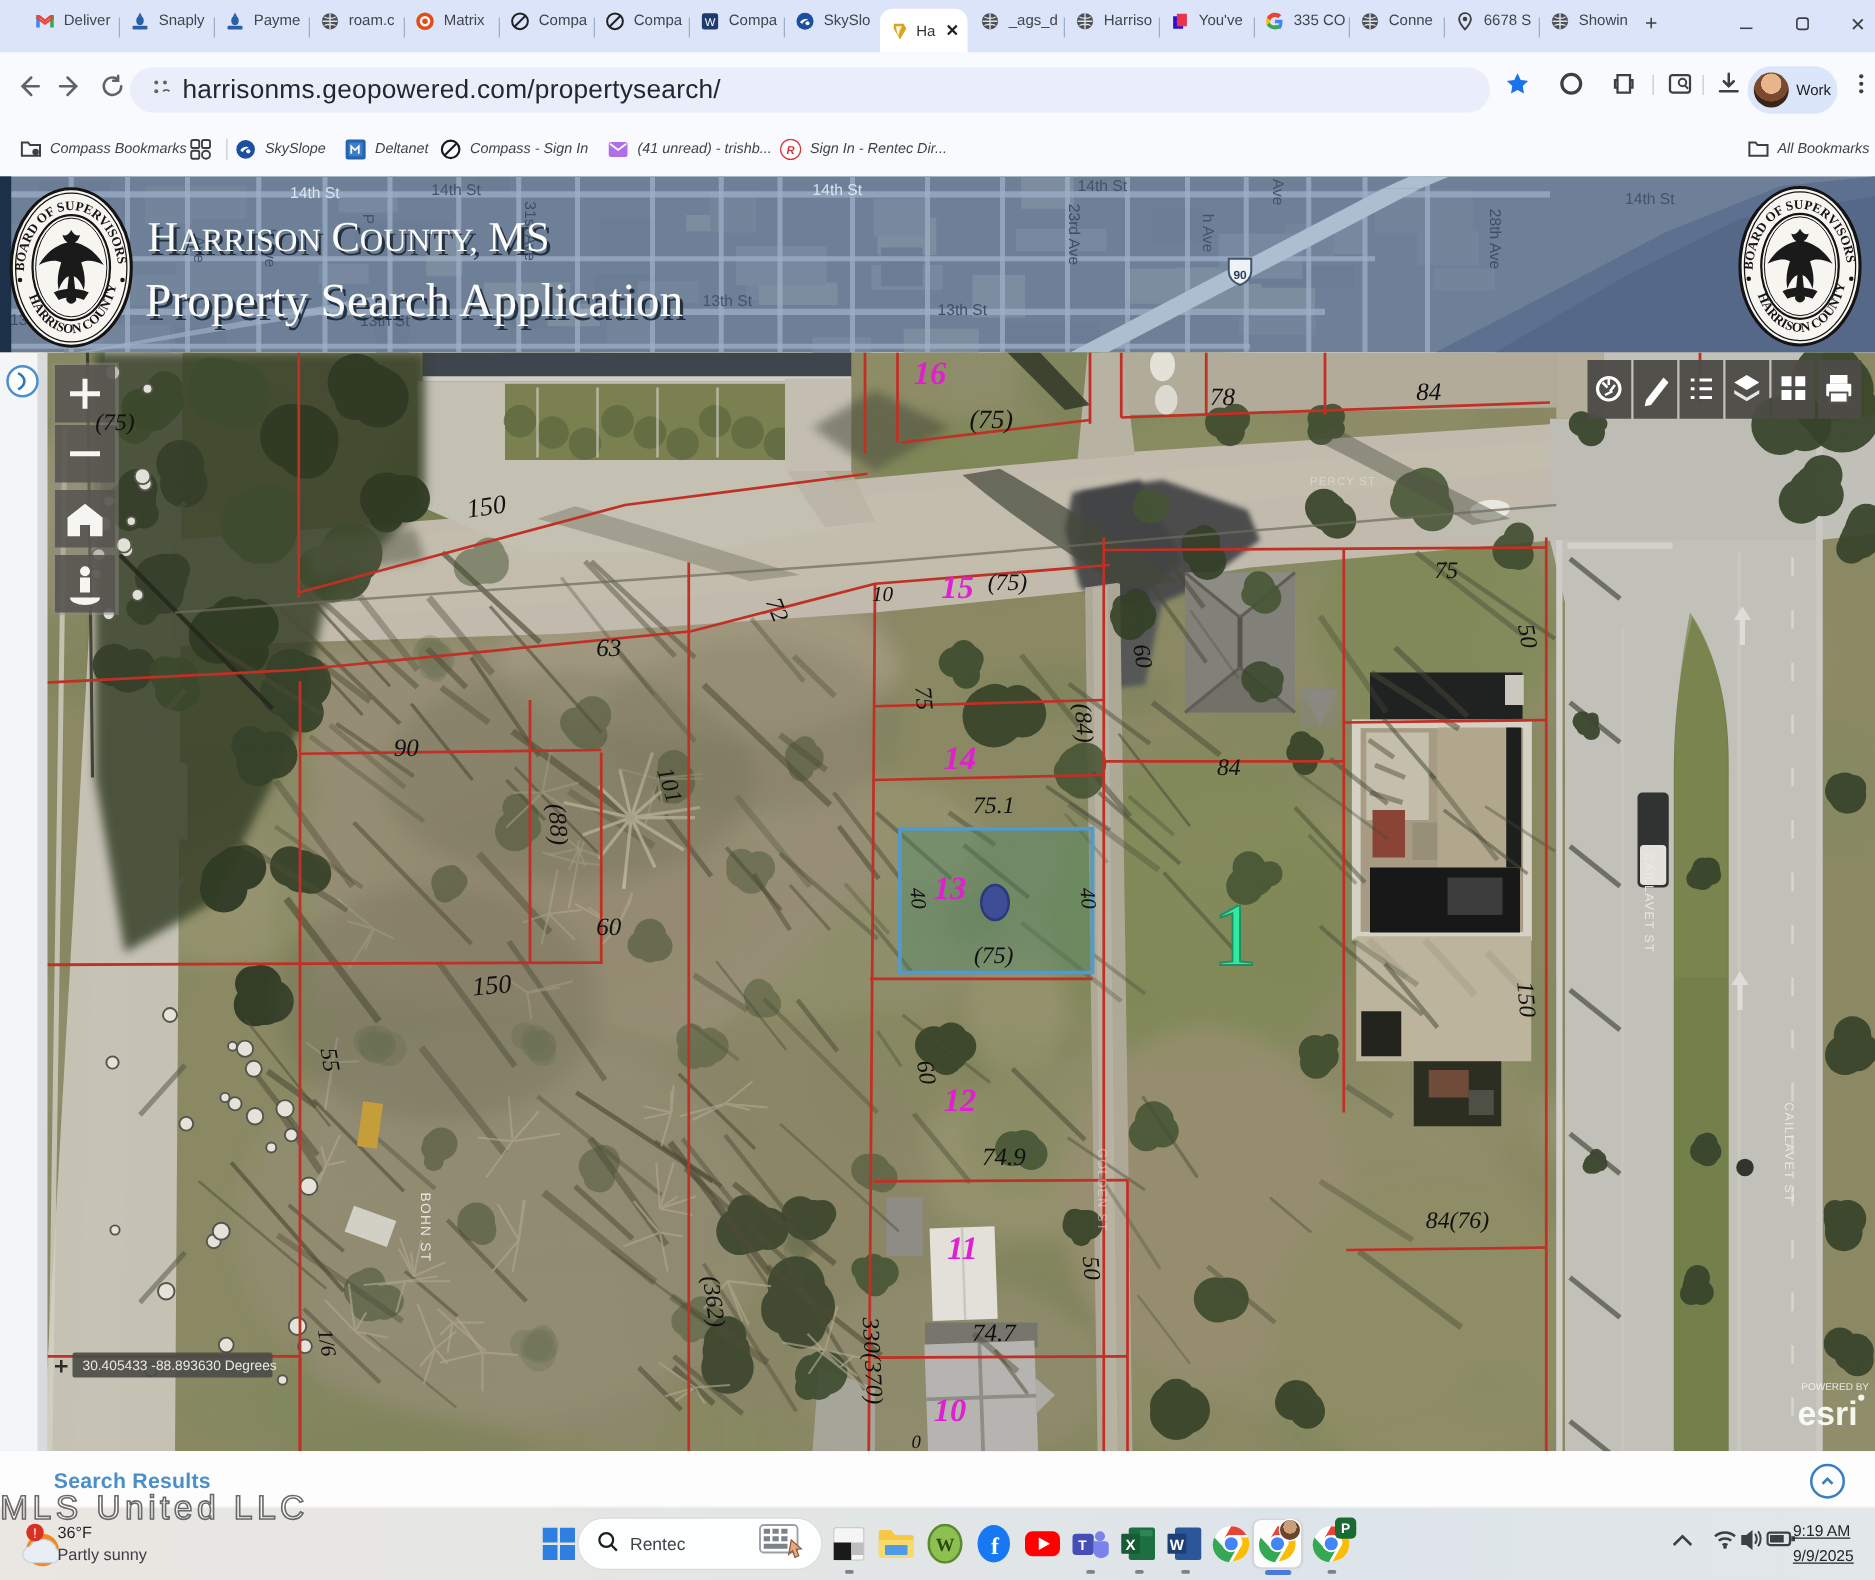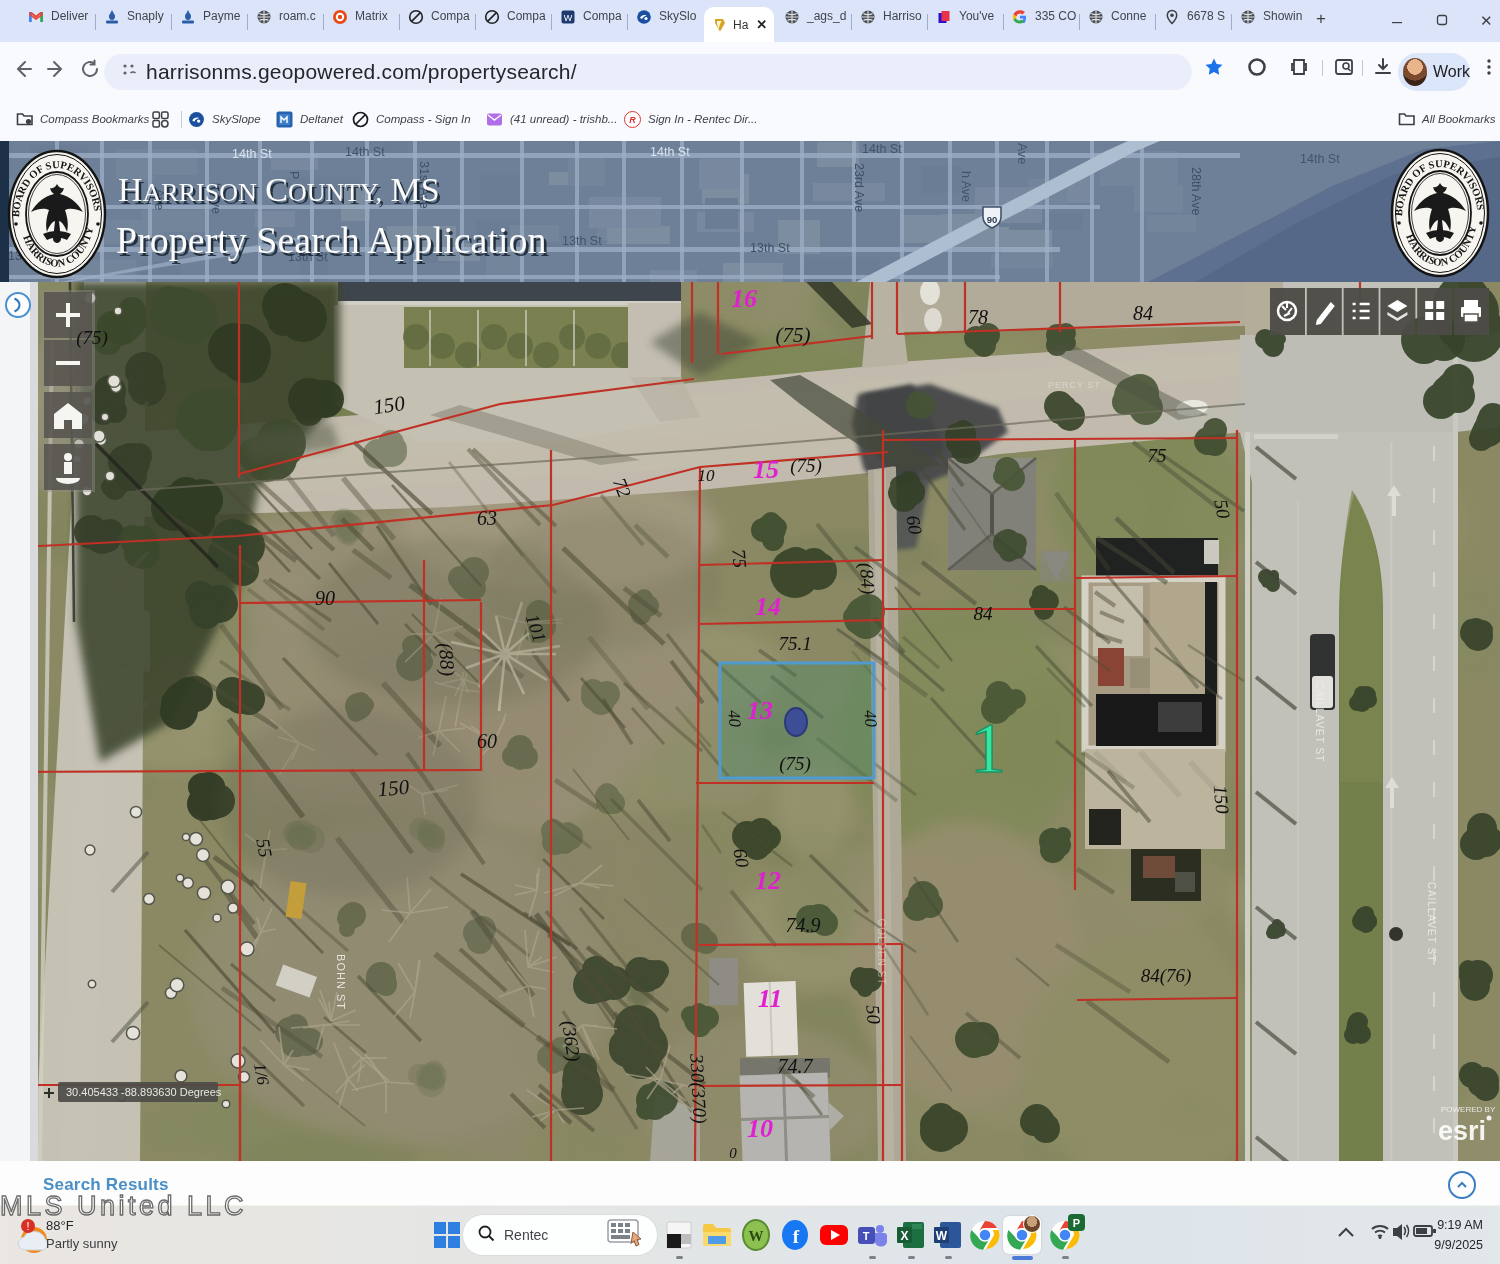--- a/index.html
+++ b/index.html
@@ -16,21 +16,21 @@
 .bmi{position:absolute;top:10px;height:22px;display:flex;align-items:center;font-size:11.5px;color:#3f4247;white-space:nowrap;}
 .bmi .fi{width:17px;height:17px;margin-right:7px;}
 #hdr{position:absolute;top:141px;left:0;}
 #map{position:absolute;top:282px;left:0;}
 #foot{position:absolute;top:1161px;left:0;width:1500px;height:44px;background:#fdfdfe;}
 #sres{position:absolute;left:43px;top:14px;font-size:17px;color:#4a8fc7;font-weight:bold;letter-spacing:0.2px;}
 #colbtn{position:absolute;right:24px;top:10px;width:24px;height:24px;border-radius:50%;border:2px solid #3a7ec2;display:flex;align-items:center;justify-content:center;}
 #wm{position:absolute;left:0px;top:1191px;font-size:27px;letter-spacing:3.5px;color:rgba(255,255,255,.75);-webkit-text-stroke:1.3px rgba(70,70,70,.8);z-index:9;}
 #task{position:absolute;top:1205px;left:0;width:1500px;height:59px;background:linear-gradient(90deg,#eae6e1 0%,#e4e6e5 40%,#dde4ea 70%,#e2e7e9 100%);border-top:1px solid #f3f1ee;}
 .tico{position:absolute;top:10px;width:38px;height:38px;display:flex;align-items:center;justify-content:center;}
-#clock{position:absolute;right:17px;top:9px;text-align:right;font-size:12.5px;color:#24262a;line-height:20px;}
+#clock{position:absolute;right:17px;top:9px;text-align:left;font-size:12.5px;color:#24262a;line-height:20px;text-decoration:underline;}
 </style></head><body>
 <div id="stage">
 <div id="tabs">
       <div class="tab" style="left:28px;width:64px"><span class="fi"><svg width="16" height="16" viewBox="0 0 16 16">
             <rect x="1" y="3" width="2.8" height="10" fill="#4285f4"></rect>
             <rect x="12.2" y="3" width="2.8" height="10" fill="#34a853"></rect>
             <path d="M1 4 L8 9 L15 4 L15 6 L8 11 L1 6Z" fill="#ea4335"></path>
             <path d="M1 3.2 L4 3.2 L8 6.4 L12 3.2 L15 3.2 L8 9Z" fill="#ea4335"></path>
           </svg></span>Deliver</div>
       <div class="tab" style="left:104px;width:64px"><span class="fi"><svg width="16" height="16" viewBox="0 0 16 16">
@@ -157,21 +157,21 @@
           <rect x="3" y="4" width="16" height="14" rx="2" fill="none" stroke="#3c4043" stroke-width="1.8"></rect>
           <circle cx="13" cy="10" r="3" fill="none" stroke="#3c4043" stroke-width="1.6"></circle>
           <line x1="15" y1="12.5" x2="17.5" y2="15" stroke="#3c4043" stroke-width="1.6"></line>
         </svg></div>
       <div class="navic" style="left:1362px;top:18px;width:1px;height:16px;background:#c3c7cf"></div>
       <div class="navic" style="left:1372px;top:14px"><svg width="22" height="22" viewBox="0 0 22 22">
           <path d="M11 3 v10 M7 9 l4 4 4-4 M4 17 h14" stroke="#3c4043" stroke-width="2" fill="none" stroke-linecap="round"></path>
         </svg></div>
       <div style="position:absolute;left:1398px;top:11px;width:72px;height:38px;border-radius:19px;background:#dbe6fb;display:flex;align-items:center">
         <span style="display:inline-block;width:28px;height:28px;border-radius:50%;margin-left:5px;background:radial-gradient(circle at 50% 32%,#e8b48c 0 34%,#7a4a2e 35% 60%,#3a2417 61% 100%)"></span>
-        <span style="font-size:16px;color:#202124;margin-left:6px">Work</span>
+        <span style="font-size:12px;color:#202124;margin-left:6px">Work</span>
       </div>
       <div class="navic" style="left:1480px;top:15px"><svg width="18" height="20" viewBox="0 0 18 20">
           <circle cx="9" cy="4" r="1.7" fill="#3c4043"></circle>
           <circle cx="9" cy="10" r="1.7" fill="#3c4043"></circle>
           <circle cx="9" cy="16" r="1.7" fill="#3c4043"></circle>
         </svg></div>
     </div>
 <div id="bmbar">
       <div class="bmi" style="left:16px"><span class="fi"><svg width="18" height="16" viewBox="0 0 18 16">
             <path d="M1.5 3 h5 l1.5 2 h8 v8.5 h-14.5Z" fill="none" stroke="#3c4043" stroke-width="1.6"></path>
@@ -1922,21 +1922,21 @@
       </div>
     </div>
 <div id="wm">MLS United LLC</div>
 <div id="task">
       <div style="position:absolute;left:14px;top:10px;width:42px;height:42px"><svg width="48" height="48" viewBox="0 0 48 48">
           <circle cx="20" cy="24" r="13" fill="#f08a1d"></circle>
           <path d="M10 34 a9 7 0 0 1 0 -13 a11 9 0 0 1 21 2 a8 7 0 0 1 -1 11 Z" fill="#e8eef4" stroke="#c8d4de" stroke-width="1"></path>
           <circle cx="14" cy="10" r="7" fill="#d93025"></circle>
           <text x="14" y="14" font-size="11" fill="#fff" text-anchor="middle" font-family="Liberation Sans">!</text>
         </svg></div>
-      <div style="position:absolute;left:46px;top:12px;font-size:13px;color:#24262a">88°F</div>
+      <div style="position:absolute;left:46px;top:12px;font-size:13px;color:#24262a">36°F</div>
       <div style="position:absolute;left:46px;top:30px;font-size:13px;color:#3a3d42">Partly sunny</div>
       <div class="tico" style="left:428px">
         <svg width="26" height="26" viewBox="0 0 26 26">
           <rect x="0" y="0" width="12" height="12" fill="#2f7fe0"></rect>
           <rect x="14" y="0" width="12" height="12" fill="#2f7fe0"></rect>
           <rect x="0" y="14" width="12" height="12" fill="#2f7fe0"></rect>
           <rect x="14" y="14" width="12" height="12" fill="#2f7fe0"></rect>
         </svg>
       </div>
       <div style="position:absolute;left:462px;top:8px;width:196px;height:42px;border-radius:21px;background:#fdfefe;border:1px solid #d9dde0;box-sizing:border-box;display:flex;align-items:center">

